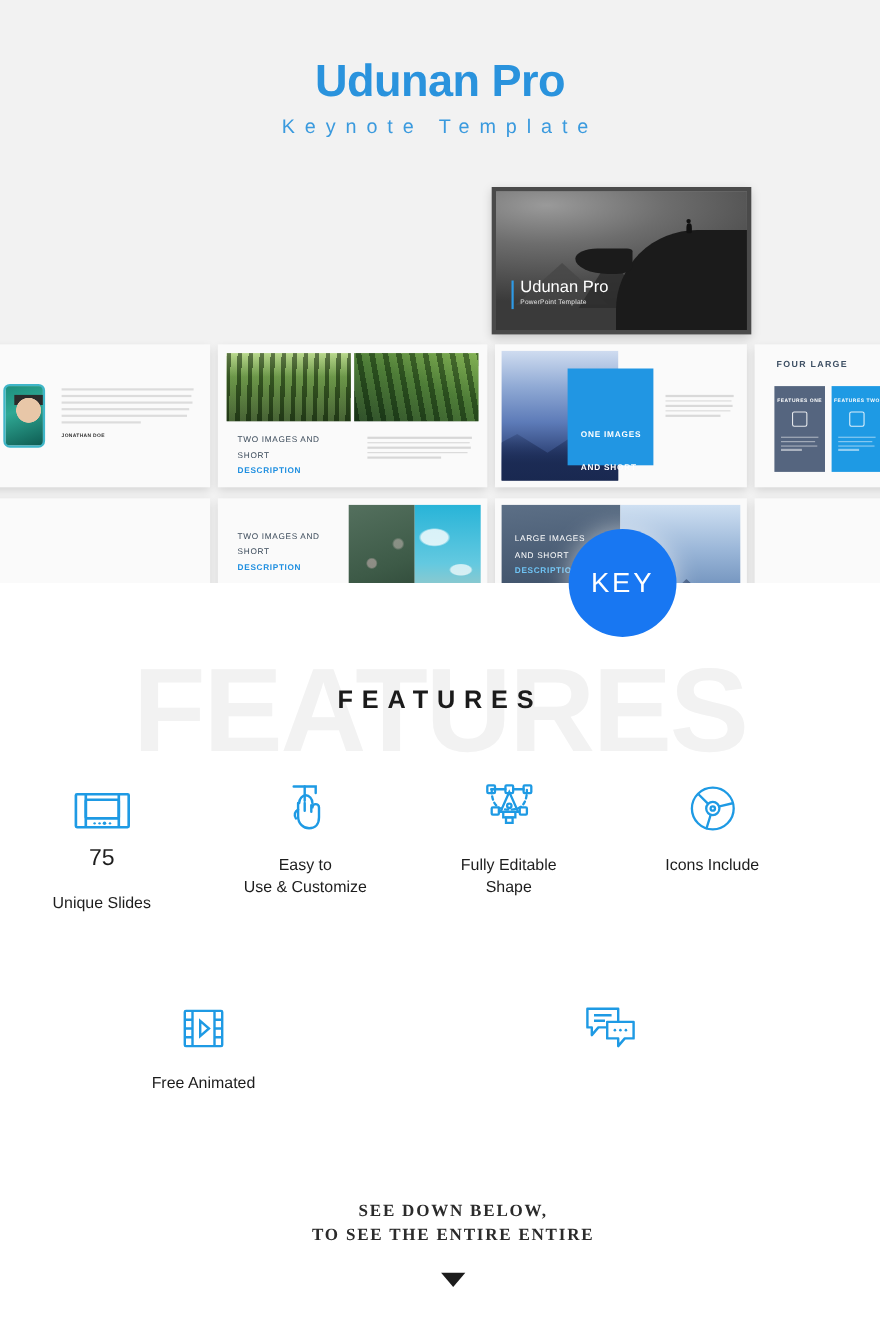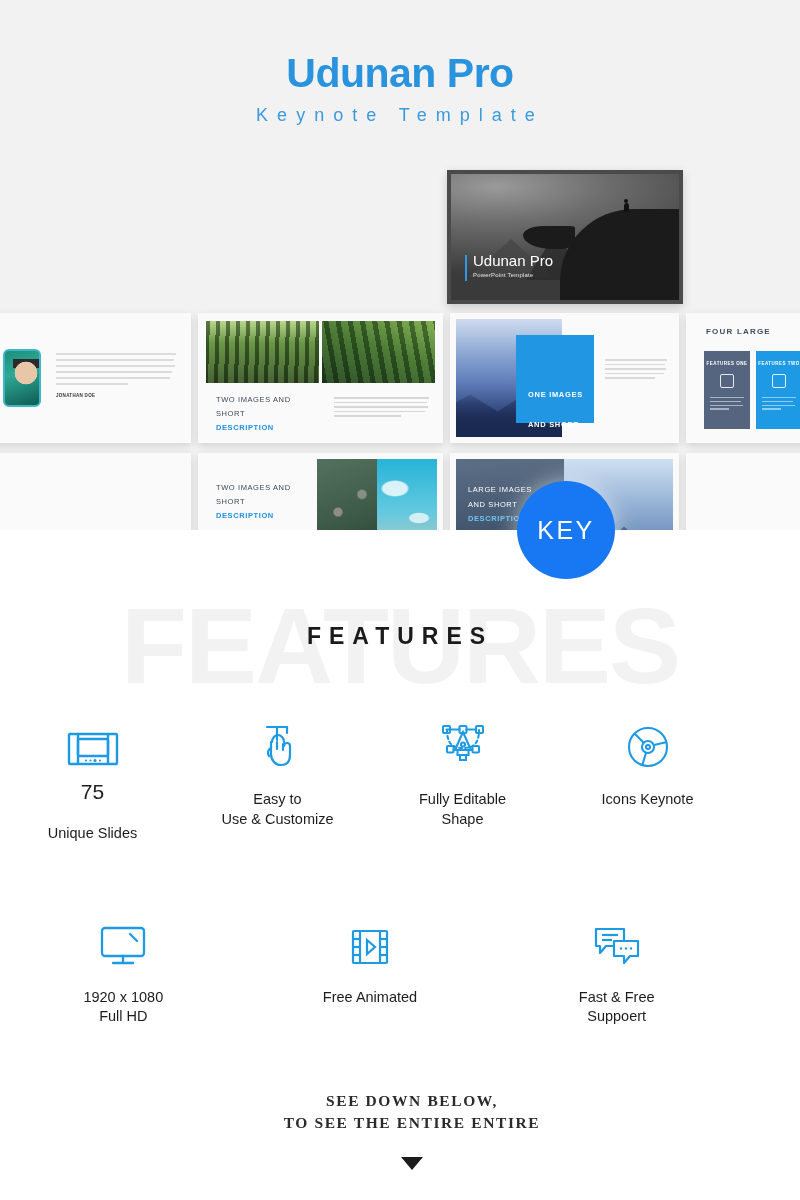--- a/index.html
+++ b/index.html
@@ -192,21 +192,21 @@
   .ghost {
     position:absolute; top:62px; left:0; width:800px; text-align:center;
     font-size:108px; font-weight:bold; color:#f2f2f2; letter-spacing:-2px;
     line-height:1; user-select:none;
   }
   .feat-head {
     position:absolute; top:93px; left:0; width:800px; text-align:center;
     font-size:23px; font-weight:bold; color:#1b1b1b; letter-spacing:8px;
   }
 
-  .grid { position:absolute; top:182px; left:0; width:740px; }
+  .grid { position:absolute; top:170px; left:0; width:740px; }
   .frow { display:flex; }
   .fcell { flex:1; text-align:center; padding: 0 6px; }
   .ficon { height:58px; display:flex; align-items:flex-end; justify-content:center; }
   .ficon svg { display:block; }
   .fbig { font-size:21px; color:#1d1d1d; margin-top:10px; line-height:1.15; }
   .flab { font-size:14.5px; color:#1d1d1d; line-height:1.35; margin-top:20px; }
 
   .row-b { margin-top: 66px; }
 
   
@@ -409,40 +409,27 @@
         <div class="fcell">
           <div class="ficon">
             <svg width="46" height="46" viewBox="0 0 46 46" fill="none" stroke="#1e9ae4" stroke-width="2.1">
               <circle cx="23" cy="23" r="19"></circle>
               <circle cx="23" cy="23" r="6"></circle>
               <circle cx="23" cy="23" r="2"></circle>
               <path d="M10 10 L19 19 M17 42 L21 29 M42 18 L29 21"></path>
             </svg>
           </div>
           <div class="fbig"></div>
-          <div class="flab" style="white-space:pre-line">Icons Keynote</div>
+          <div class="flab" style="white-space:pre-line">Icons Include</div>
         </div>
       </div>
 
       <div class="frow row-b">
 
 
-        <div class="fcell">
-          <div class="ficon">
-            <svg width="52" height="44" viewBox="0 0 52 44" fill="none" stroke="#1e9ae4" stroke-width="2.3" stroke-linecap="round">
-              <rect x="5" y="4" width="42" height="28" rx="3"></rect>
-              <line x1="26" y1="32" x2="26" y2="38"></line>
-              <line x1="16" y1="39" x2="36" y2="39"></line>
-              <line x1="33" y1="10" x2="40" y2="17"></line>
-            </svg>
-          </div>
-          <div class="fbig"></div>
-          <div class="flab" style="white-space:pre-line">1920 x 1080
-Full HD</div>
-        </div>
 
         <div class="fcell">
           <div class="ficon">
             <svg width="46" height="42" viewBox="0 0 46 42" fill="none" stroke="#1e9ae4" stroke-width="2.2">
               <rect x="6" y="5" width="34" height="32" rx="1"></rect>
               <line x1="13" y1="5" x2="13" y2="37"></line>
               <line x1="33" y1="5" x2="33" y2="37"></line>
               <line x1="6" y1="13" x2="13" y2="13"></line>
                 <line x1="6" y1="21" x2="13" y2="21"></line>
                 <line x1="6" y1="29" x2="13" y2="29"></line>
@@ -462,22 +449,20 @@
               <path d="M6 5 H34 V22 H16 L10 29 V22 H6 Z"></path>
               <line x1="12" y1="11" x2="28" y2="11"></line>
                 <line x1="12" y1="16" x2="22" y2="16"></line>
               <path d="M24 17 H48 V32 H40 L34 39 V32 H24 Z" fill="#fff"></path>
               <circle cx="31" cy="24.5" r="1.2" fill="#1e9ae4" stroke="none"></circle>
               <circle cx="36" cy="24.5" r="1.2" fill="#1e9ae4" stroke="none"></circle>
               <circle cx="41" cy="24.5" r="1.2" fill="#1e9ae4" stroke="none"></circle>
             </svg>
           </div>
           <div class="fbig"></div>
-          <div class="flab" style="white-space:pre-line">Fast &amp; Free
-Suppoert</div>
         </div>
       </div>
     </div>
   </div>
 
   <div class="footer">
     <div class="f1">SEE DOWN BELOW,</div>
     <div class="f1">TO SEE THE ENTIRE ENTIRE</div>
     <div class="arrow"></div>
   </div>

